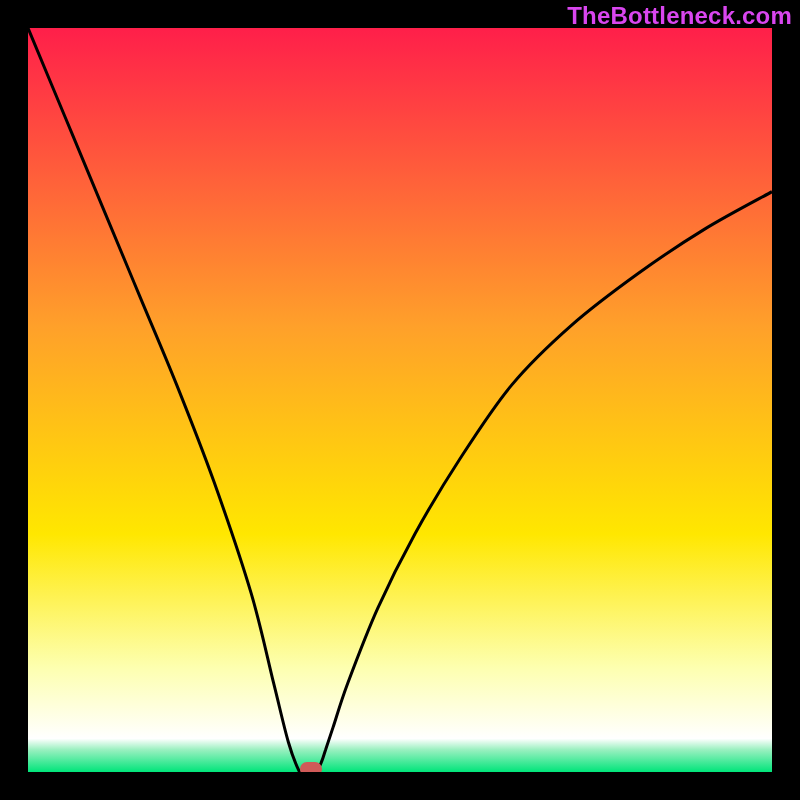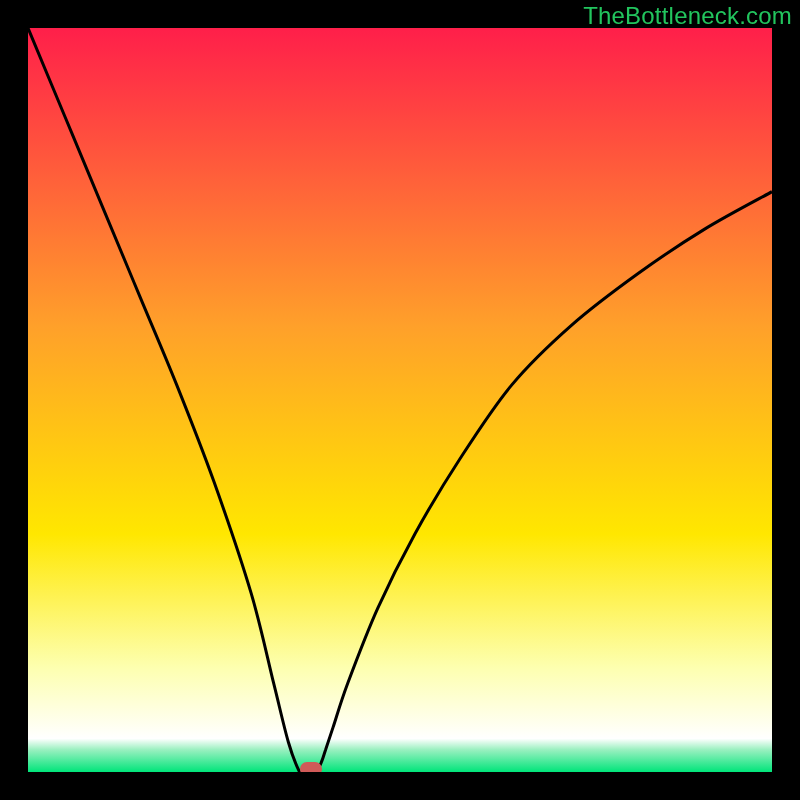--- a/index.html
+++ b/index.html
@@ -25,22 +25,22 @@
     left: 28px;
     width: 744px;
     height: 744px;
     overflow: hidden;
   }
   .watermark {
     position: absolute;
     top: 2px;
     right: 8px;
     font-size: 24px;
-    font-weight: 400;
-    color: #22c55e;
+    font-weight: 700;
+    color: #d946ef;
     letter-spacing: 0.2px;
     user-select: none;
   }
   .curve {
     position: absolute;
     top: 0;
     left: 0;
   }
   .marker {
     position: absolute;

